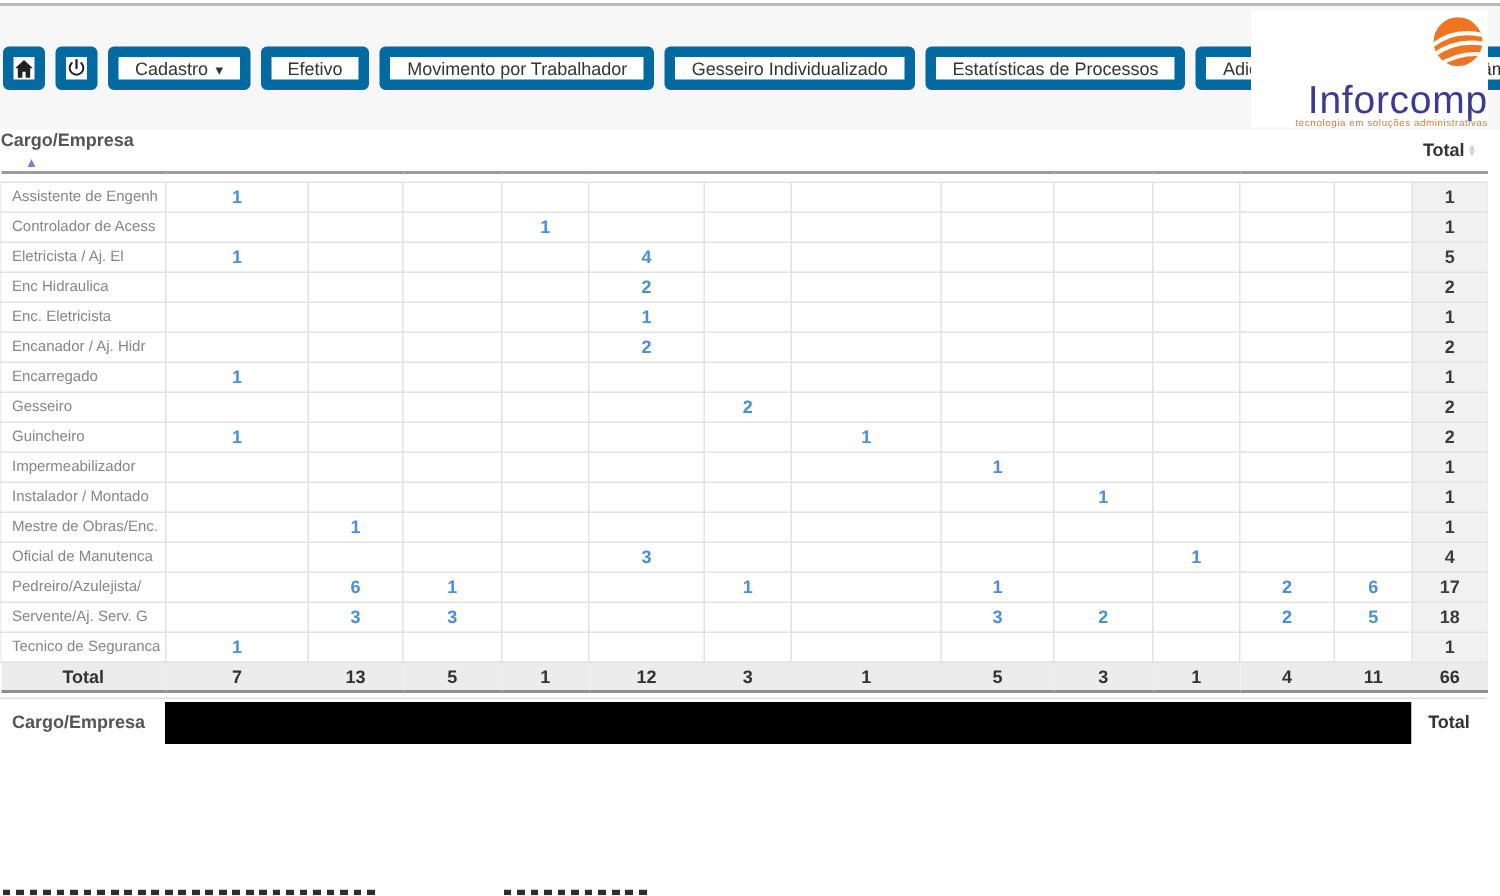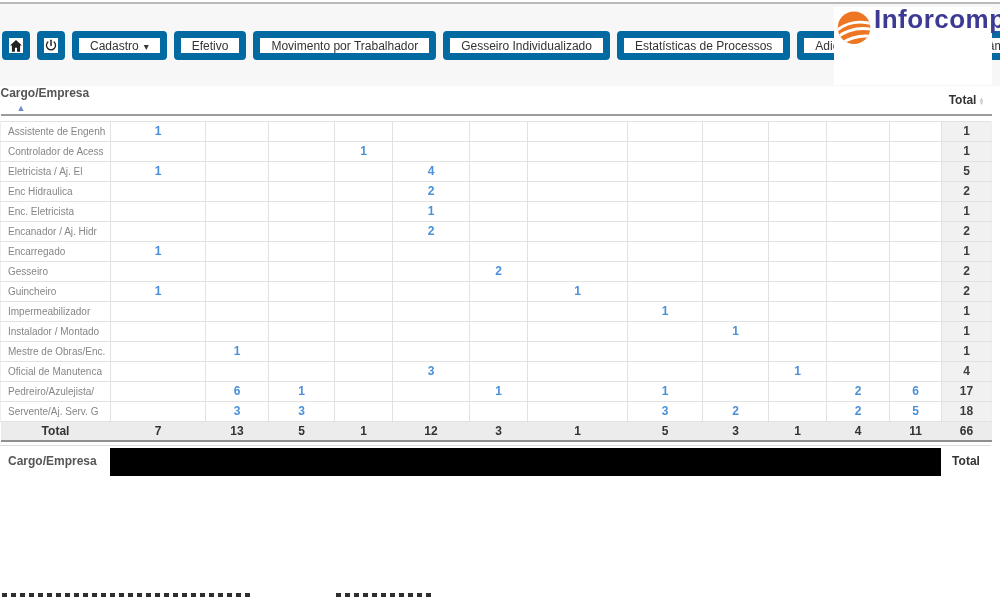--- a/index.html
+++ b/index.html
@@ -12,21 +12,21 @@
   .toolbar { position:absolute; left:2px; top:27px; display:flex; gap:7px; align-items:center; }
   .btn { background:#fff; border:7px solid #0369a1; border-radius:4px; color:#333;
          font-size:12px; padding:7px 11px; display:flex; align-items:center; gap:5px;
          white-space:nowrap; cursor:pointer; height:29px; }
   .icon-btn { padding:6px 7px; width:26px; justify-content:center; }
   .caret::after { content:"▾"; font-size:10px; color:#333; }
   .btn svg { display:block; }
 
   
   .logo-box { position:absolute; right:8px; top:3px; width:158px; height:78px; background:#fff;
-              display:flex; flex-direction:row; align-items:flex-start; justify-content:flex-start;font-weight:bold; }
+              display:flex; flex-direction:column; align-items:flex-end; justify-content:flex-start; }
   .logo-ball { margin-top:2px; }
   .logo-name { font-size:26px; color:#3d3a94; line-height:22px; letter-spacing:0.5px; margin-top:1px; }
   .logo-tag  { font-size:6.5px; color:#ee7623; letter-spacing:0.4px; margin-top:2px; }
 
   
   table.grid { border-collapse:collapse; table-layout:fixed; width:991px; }
   .grid thead th { height:29px; background:#fff; border-bottom:2px solid #9b9b9b; padding:0; }
   th.h-lbl { text-align:left; padding-left:8px; font-weight:bold; color:#555; font-size:12px; }
   .sort-up { display:inline-block; margin-left:16px; color:#6f86d6; font-size:9px; }
   .sort-up::after { content:"▲"; }
@@ -391,20 +391,36 @@
           <td class="val"></td>
           <td class="val"></td>
           <td class="val"></td>
           <td class="val">3</td>
           <td class="val">2</td>
           <td class="val"></td>
           <td class="val">2</td>
           <td class="val">5</td>
           <td class="tot">18</td>
         </tr>
+        <tr>
+          <td class="lbl">Tecnico de Seguranca</td>
+          <td class="val">1</td>
+          <td class="val"></td>
+          <td class="val"></td>
+          <td class="val"></td>
+          <td class="val"></td>
+          <td class="val"></td>
+          <td class="val"></td>
+          <td class="val"></td>
+          <td class="val"></td>
+          <td class="val"></td>
+          <td class="val"></td>
+          <td class="val"></td>
+          <td class="tot">1</td>
+        </tr>
       </tbody>
     <tfoot id="tfoot">
         <tr>
           <td class="lbl">Total</td>
           <td class="val">7</td>
           <td class="val">13</td>
           <td class="val">5</td>
           <td class="val">1</td>
           <td class="val">12</td>
           <td class="val">3</td>

